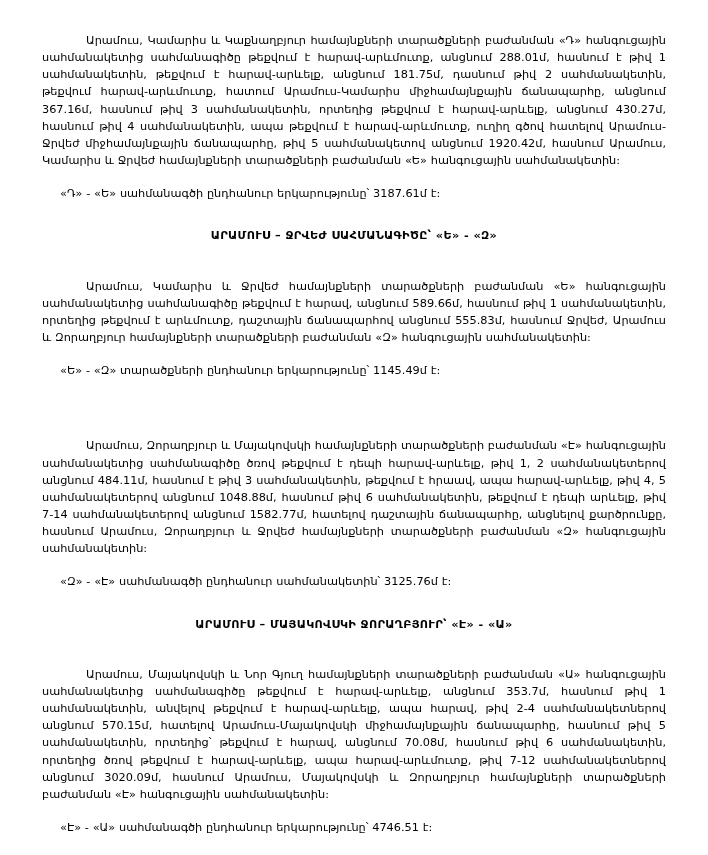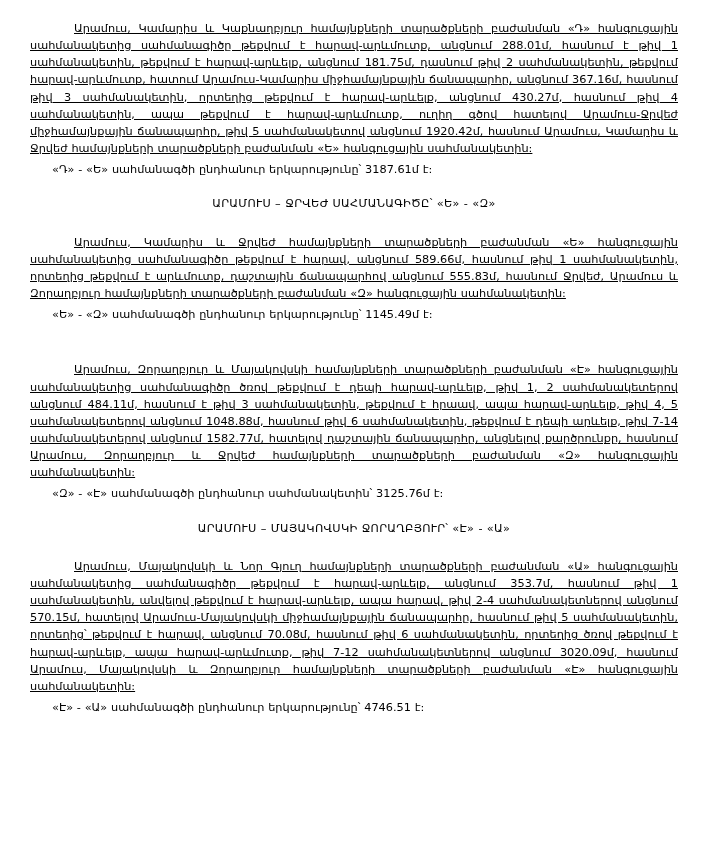--- a/index.html
+++ b/index.html
@@ -23,35 +23,34 @@
   }
   .doc-body {
     font-size: 11.3px;
     line-height: 17.15px;
     text-align: justify;
     text-justify: inter-word;
     letter-spacing: 0px;
     word-spacing: 0.2px;
   }
   p.para {
-    margin: 4px;
+    margin: 16px;
     text-indent: 44px;
     text-align: justify;
-    text-decoration: underline;
   }
   
   p.measure-line {
-    margin: 0;
+    margin: 8px;
     text-indent: 26px;
     text-align: left;
   }
   h2.section-heading {
     margin: 0;
     font-size: 11.3px;
-    font-weight: normal;
+    font-weight: bold;
     line-height: 17.15px;
     text-align: center;
     letter-spacing: 0.3px;
   }
   .gap-1 { height: 17px; }
   .gap-2 { height: 17px; }
 </style>
 </head>
 <body>
 
@@ -63,21 +62,21 @@
     <p class="measure-line">«Դ» - «Ե» սահմանագծի ընդհանուր երկարությունը՝ 3187.61մ է:</p>
 
     <div class="gap-1"></div>
 
     <h2 class="section-heading">ԱՐԱՄՈՒՍ – ՋՐՎԵԺ ՍԱՀՄԱՆԱԳԻԾԸ՝ «Ե» - «Զ»</h2>
 
     <div class="gap-2"></div>
 
     <p class="para">Արամուս, Կամարիս և Ջրվեժ համայնքների տարածքների բաժանման «Ե» հանգուցային սահմանակետից սահմանագիծը թեքվում է հարավ, անցնում 589.66մ, հասնում թիվ 1 սահմանակետին, որտեղից թեքվում է արևմուտք, դաշտային ճանապարհով անցնում 555.83մ, հասնում Ջրվեժ, Արամուս և Զորաղբյուր համայնքների տարածքների բաժանման «Զ» հանգուցային սահմանակետին:</p>
 
-    <p class="measure-line">«Ե» - «Զ» սահմանագծի ընդհանուր երկարությունը՝ 1145.49մ է:</p>
+    <p class="measure-line">«Ե» - «Զ» տարածքների ընդհանուր երկարությունը՝ 1145.49մ է:</p>
 
     <div class="gap-1"></div>
 
 
     <div class="gap-2"></div>
 
     <p class="para">Արամուս, Զորաղբյուր և Մայակովսկի համայնքների տարածքների բաժանման «Է» հանգուցային սահմանակետից սահմանագիծը ծռով թեքվում է դեպի հարավ-արևելք, թիվ 1, 2 սահմանակետերով անցնում 484.11մ, հասնում է թիվ 3 սահմանակետին, թեքվում է հրաավ, ապա հարավ-արևելք, թիվ 4, 5 սահմանակետերով անցնում 1048.88մ, հասնում թիվ 6 սահմանակետին, թեքվում է դեպի արևելք, թիվ 7-14 սահմանակետերով անցնում 1582.77մ, հատելով դաշտային ճանապարհը, անցնելով քարծրունքը, հասնում Արամուս, Զորաղբյուր և Ջրվեժ համայնքների տարածքների բաժանման «Զ» հանգուցային սահմանակետին:</p>
 
     <p class="measure-line">«Զ» - «Է» սահմանագծի ընդհանուր սահմանակետին՝ 3125.76մ է:</p>
 

